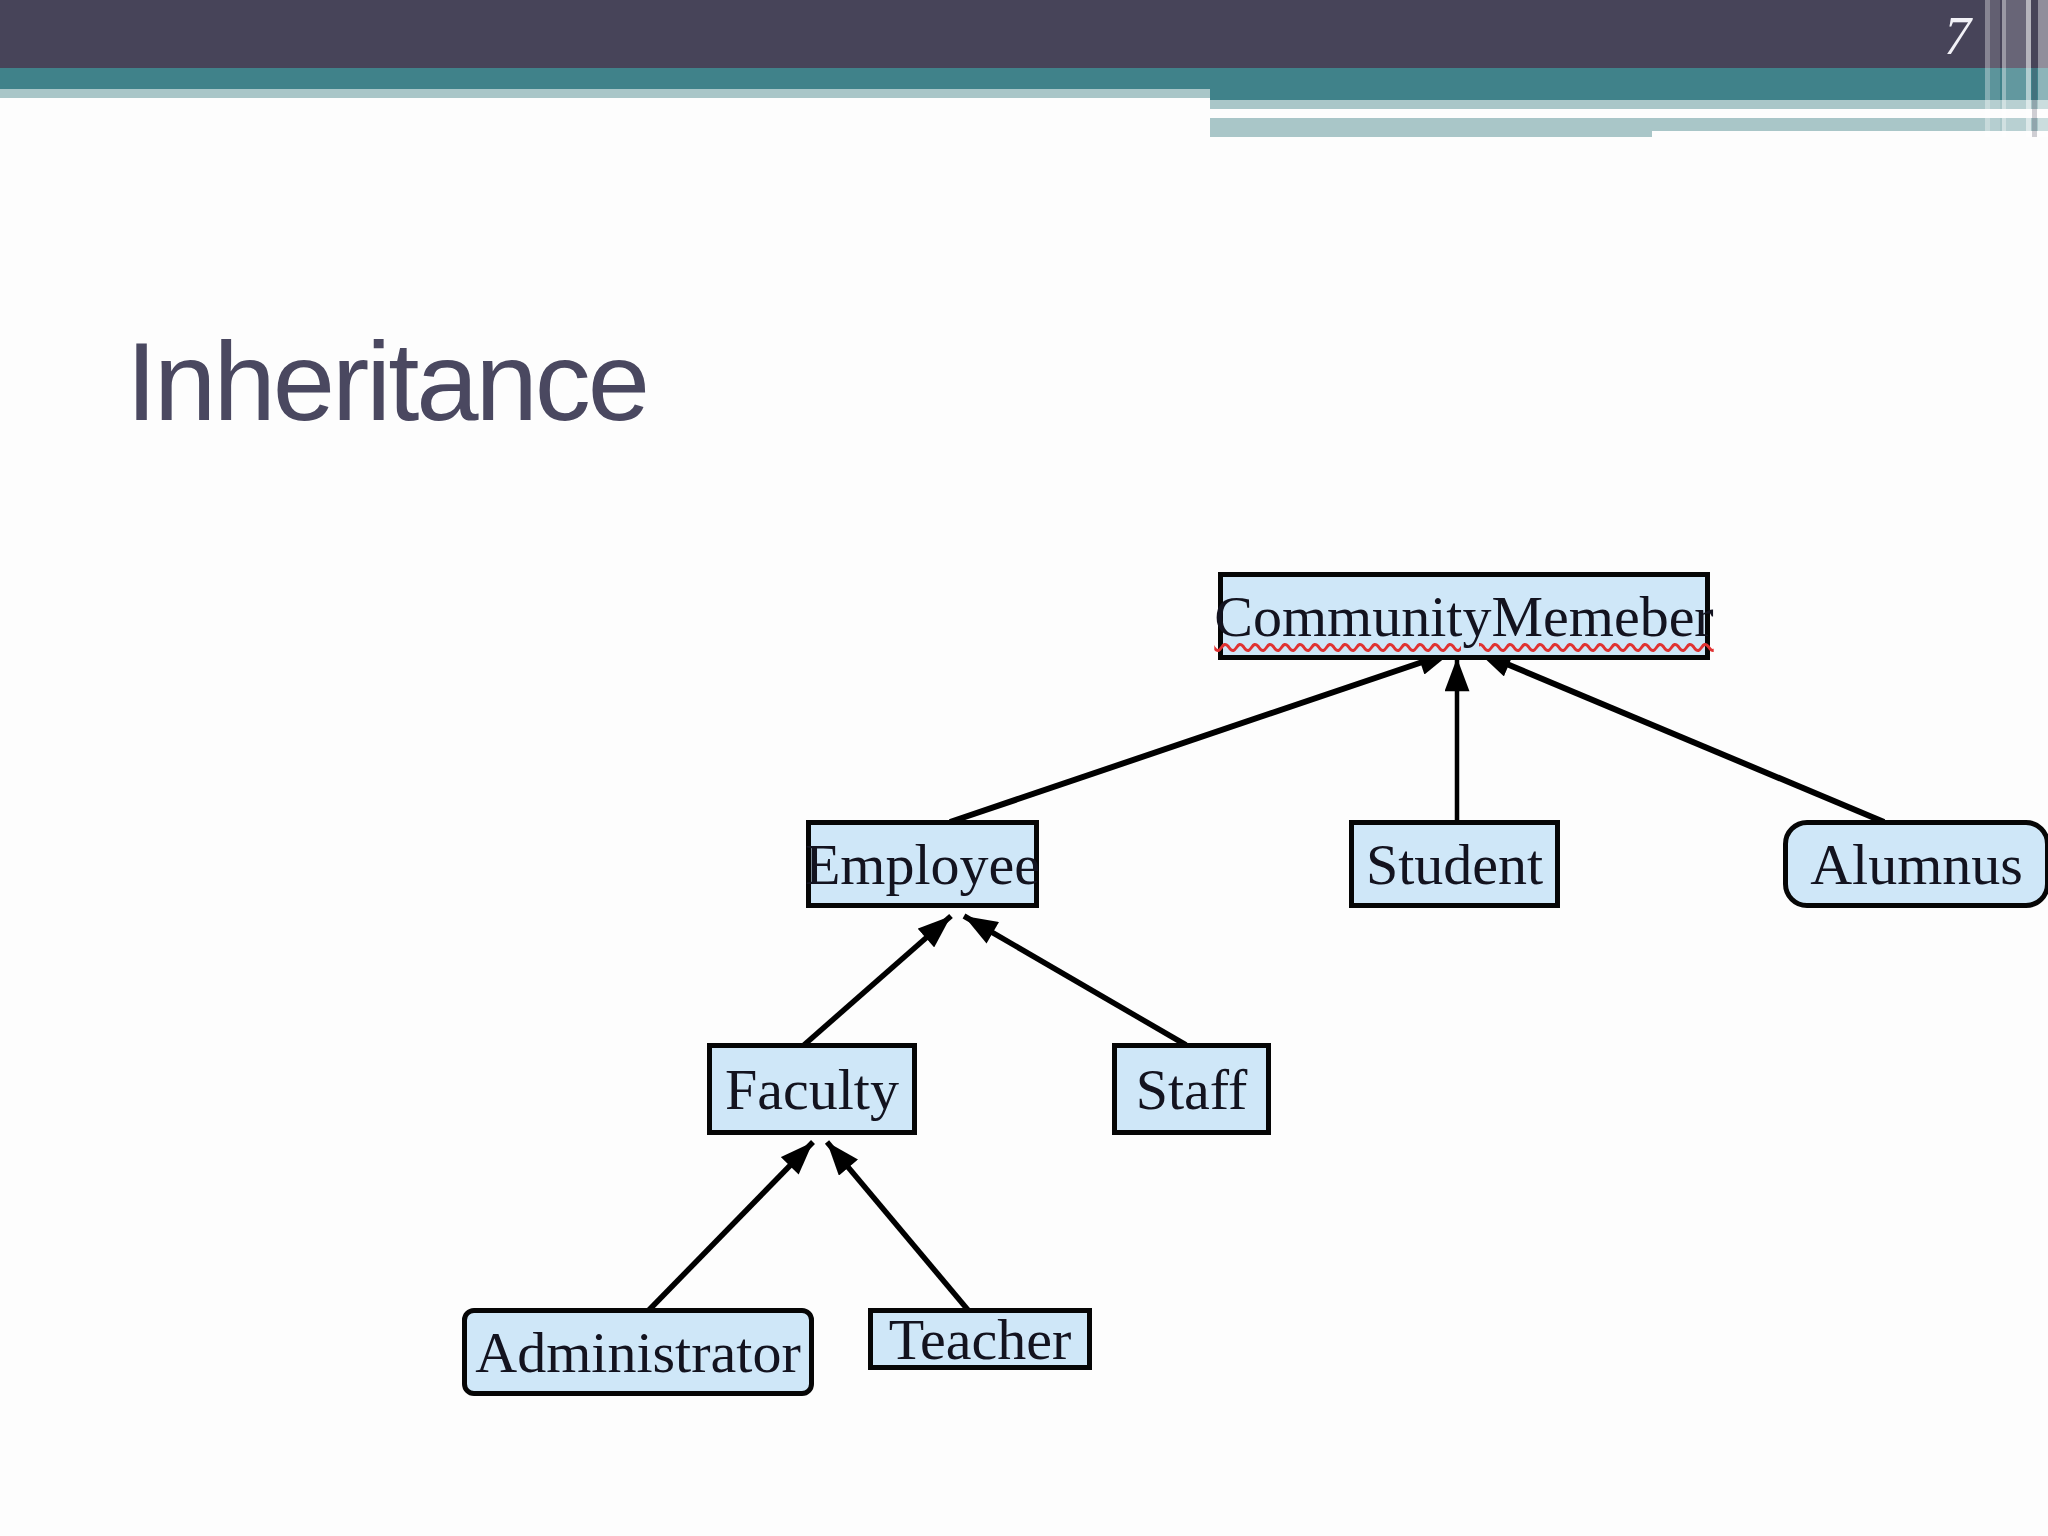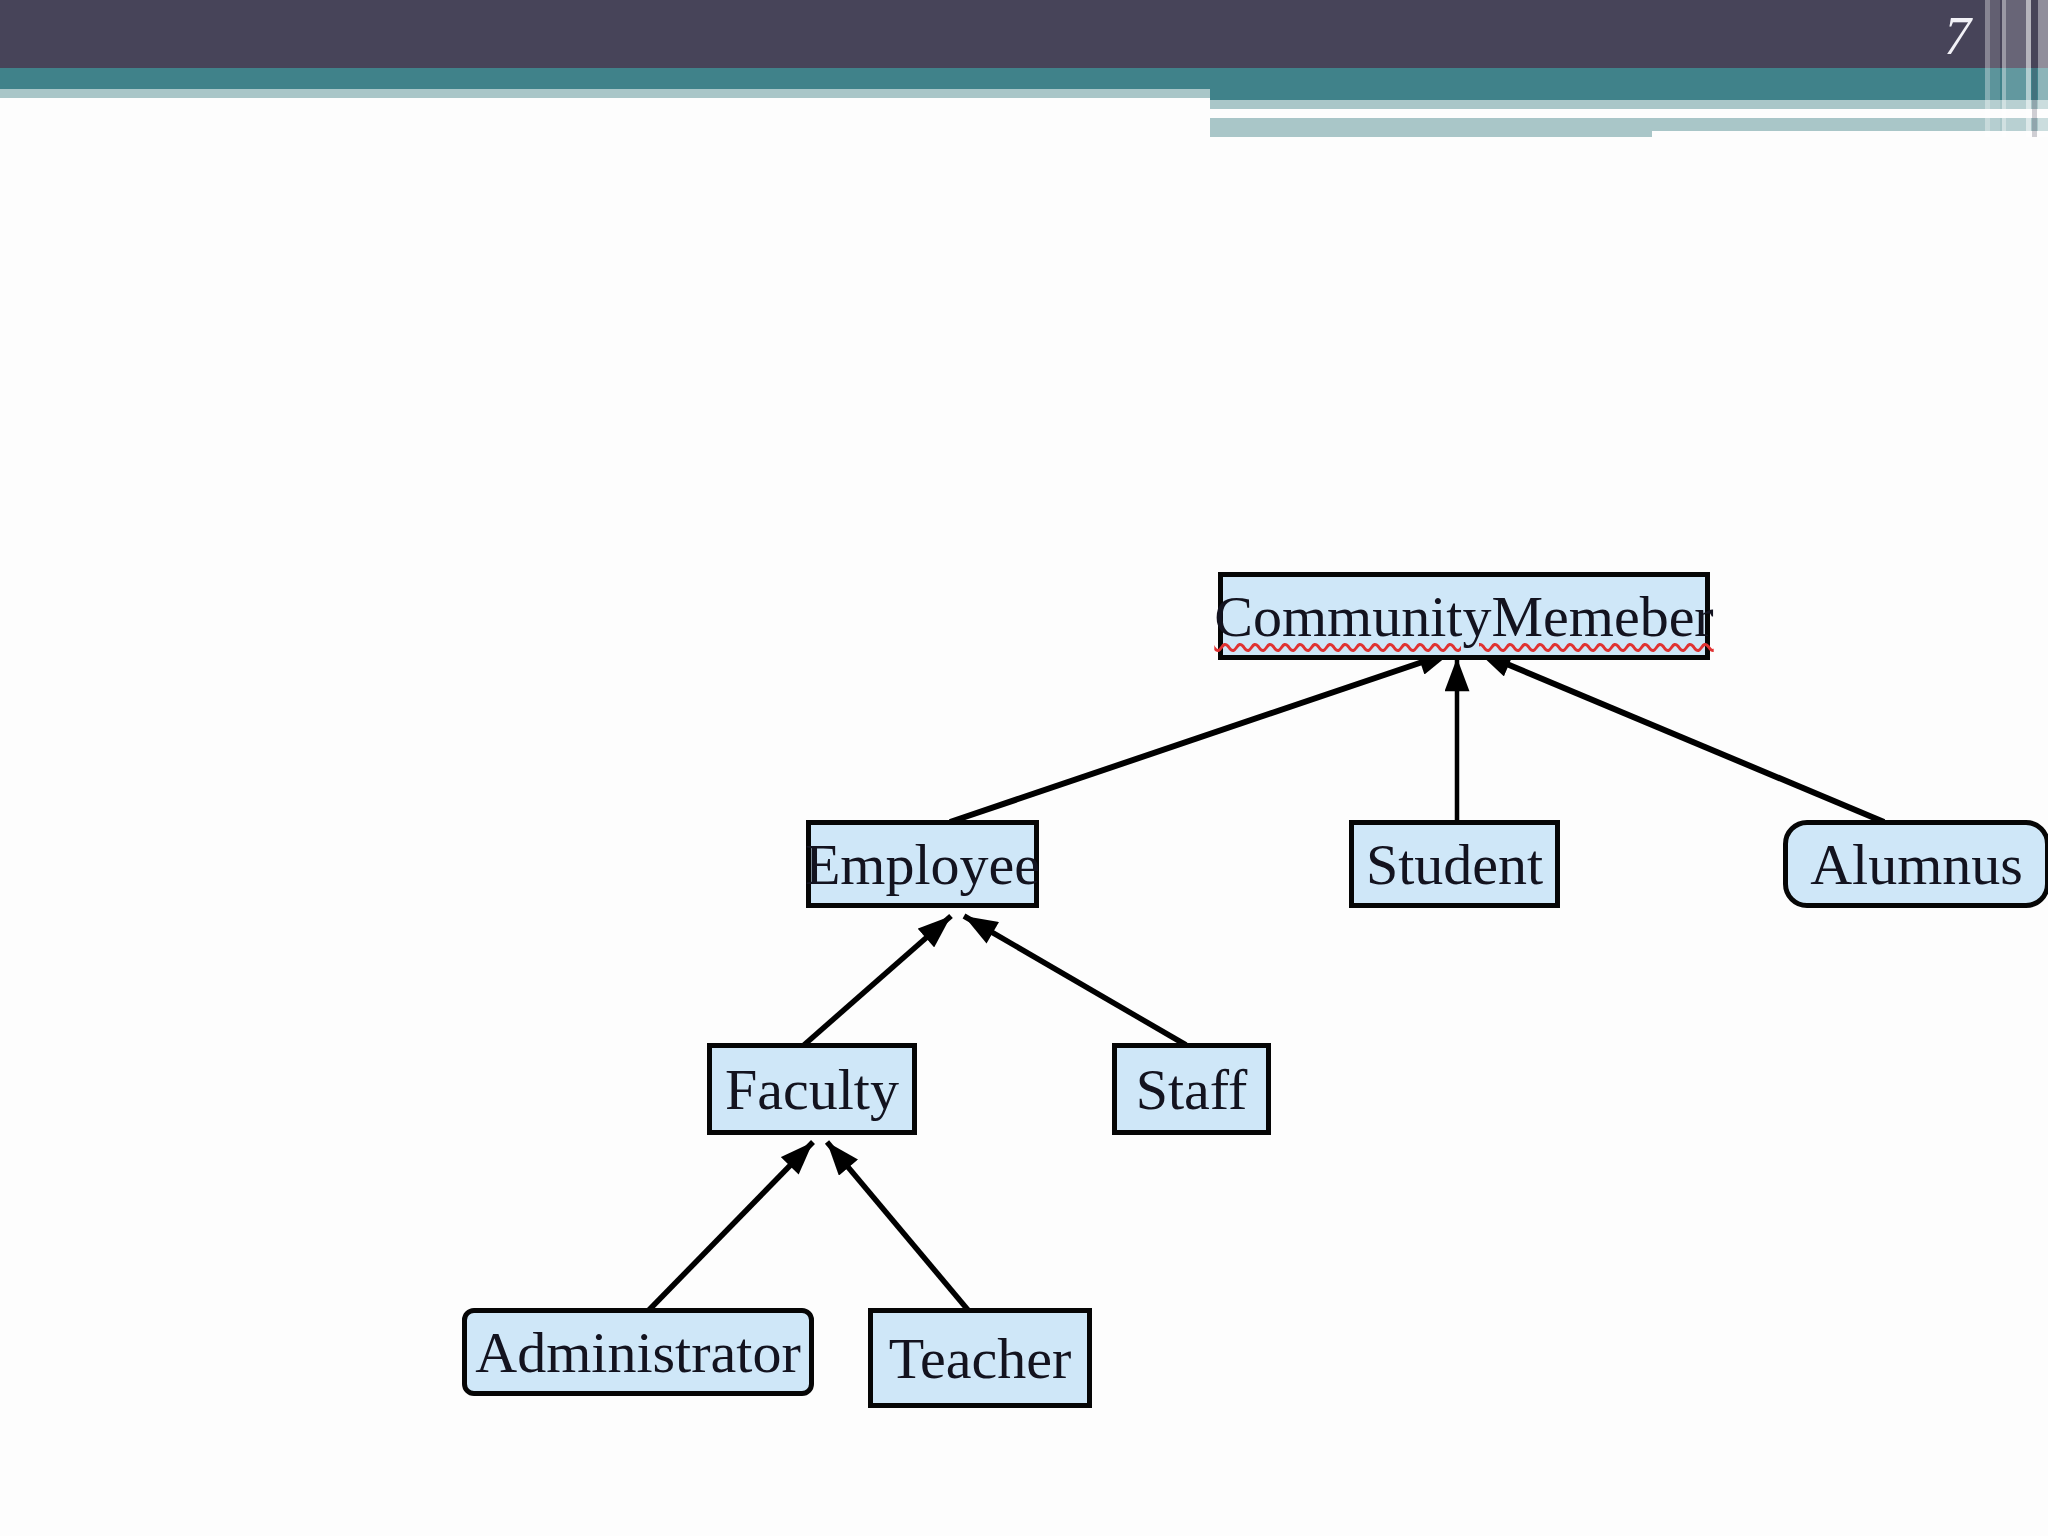--- a/index.html
+++ b/index.html
@@ -76,20 +76,21 @@
     <div class="s1"></div>
     <div class="s2"></div>
     <div class="s3"></div>
     <div class="s4"></div>
     <div class="s5"></div>
     <div class="s6"></div>
     <div class="s7"></div>
   </div>
   <div class="abs page-number">7</div>
 
+  <div class="abs slide-title">Inheritance</div>
 
   <svg id="edge-layer" class="abs" width="2048" height="1536" viewBox="0 0 2048 1536" xmlns="http://www.w3.org/2000/svg">
     <defs>
       <marker id="arrowhead" viewBox="0 0 12 9" refX="12" refY="4.5" markerWidth="34" markerHeight="25" orient="auto" markerUnits="userSpaceOnUse">
         <path d="M0,0 L12,4.5 L0,9 Z" fill="#000000"></path>
       </marker>
     </defs>
     <g id="edges">
         <line x1="950" y1="822" x2="1452" y2="652" stroke="#000000" stroke-width="6" marker-end="url(#arrowhead)"></line>
         <line x1="1457" y1="822" x2="1457" y2="658" stroke="#000000" stroke-width="4.5" marker-end="url(#arrowhead)"></line>
@@ -116,18 +117,18 @@
       </div>
       <div class="node" style="left: 707px; top: 1043px; width: 210px; height: 92px;">
         <span class="label">Faculty</span>
       </div>
       <div class="node" style="left: 1112px; top: 1043px; width: 159px; height: 92px;">
         <span class="label">Staff</span>
       </div>
       <div class="node" style="left: 462px; top: 1308px; width: 352px; height: 88px; border-radius: 12px;">
         <span class="label">Administrator</span>
       </div>
-      <div class="node" style="left: 868px; top: 1308px; width: 224px; height: 100px;">
+      <div class="node" style="left: 868px; top: 1308px; width: 224px; height: 62px;">
         <span class="label">Teacher</span>
       </div>
     </div>
 
 </div>
 
 </body></html>

